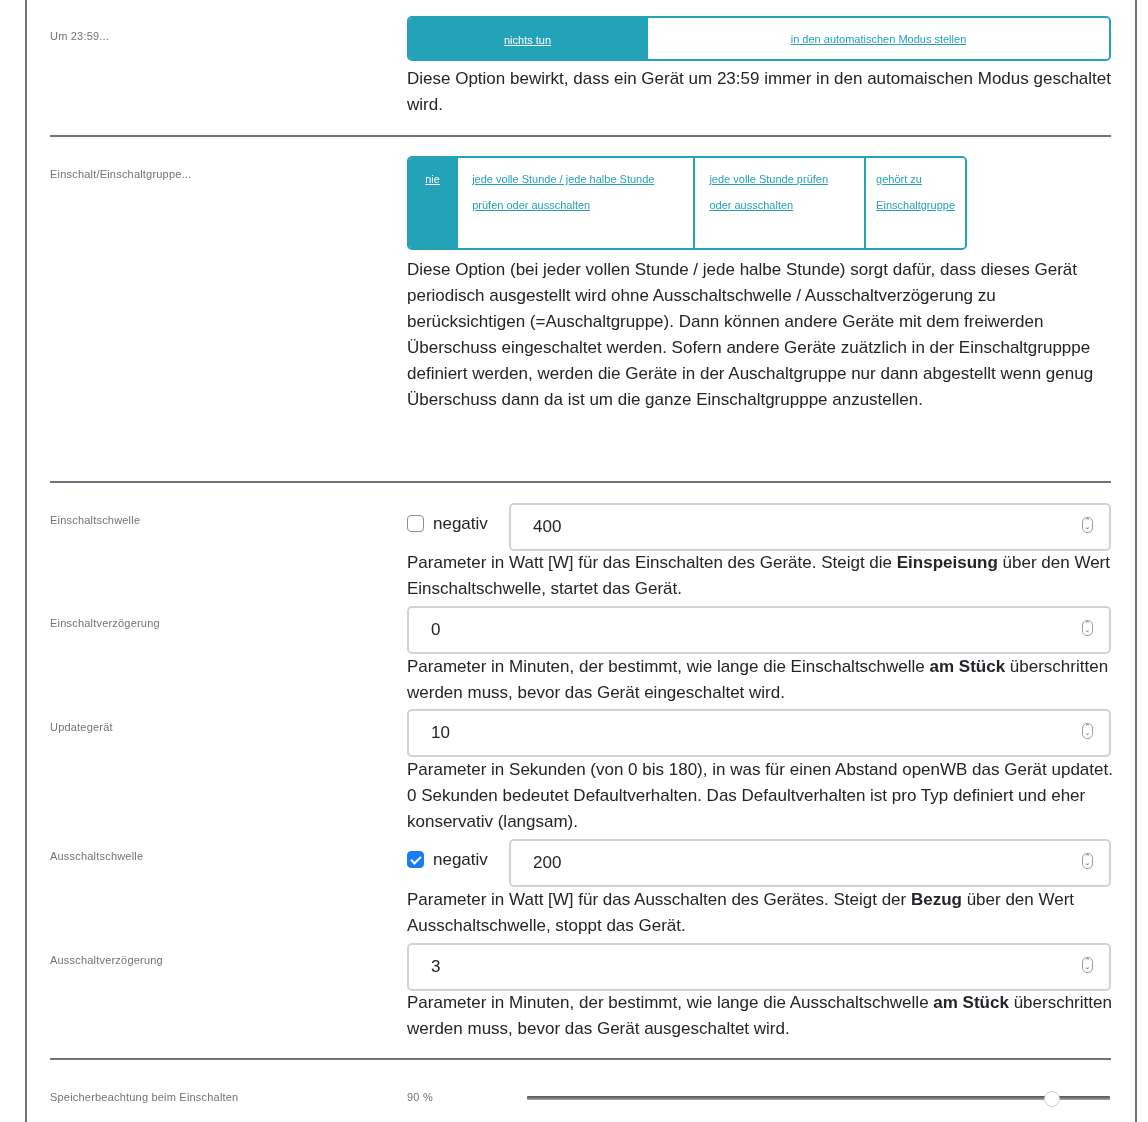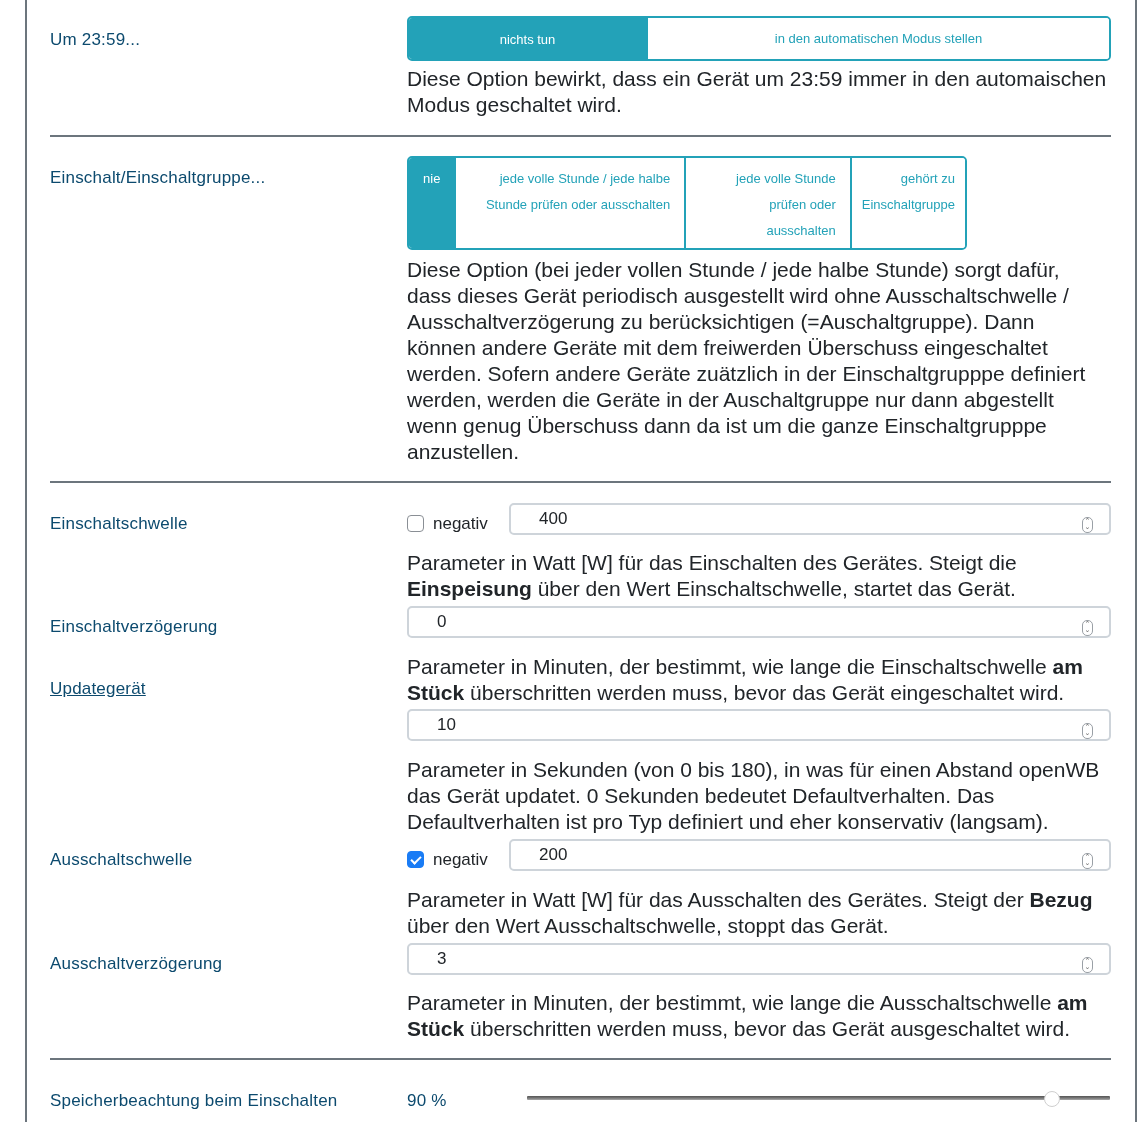--- a/index.html
+++ b/index.html
@@ -3,32 +3,32 @@
 <meta charset="utf-8">
 <style>
   html, body { margin: 0; padding: 0; background: #ffffff; }
   body {
     width: 1148px; height: 1122px; overflow: hidden; position: relative;
     font-family: "Liberation Sans", "DejaVu Sans", sans-serif;
     color: #212529; font-size: 17px;
   }
   .frame-left { position: absolute; left: 25px; top: 0; width: 2px; height: 1122px; background: #6c757d; }
   .frame-right { position: absolute; left: 1135px; top: 0; width: 2px; height: 1122px; background: #6c757d; }
-  .label { position: absolute; left: 50px; font-size: 17px; color: #0c4a6e; letter-spacing: 0.2px; }
+  .label { position: absolute; left: 50px; font-size: 11px; color: #737373; letter-spacing: 0.2px; }
   .hr { position: absolute; left: 50px; width: 1061px; height: 2px; background: #6c757d; }
-  .help { position: absolute; left: 407px; width: 710px; font-size: 21px; line-height: 26px; color: #212529; }
+  .help { position: absolute; left: 407px; width: 710px; font-size: 17px; line-height: 26px; color: #212529; }
   .help b { font-weight: bold; }
   .danger { color: #dc3545; }
 
   .btn-group { position: absolute; left: 407px; display: flex; border: 2px solid #23a2b8; border-radius: 5px; overflow: hidden; box-sizing: border-box; }
-  .btn-group .opt { color: #23a2b8; background: #fff; text-align: right; font-size: 13px; line-height: 26px; box-sizing: border-box; display: flex; align-items: flex-start; justify-content: center; cursor: pointer; }
+  .btn-group .opt { color: #23a2b8; background: #fff; text-align: left; font-size: 11px; line-height: 26px; box-sizing: border-box; display: flex; align-items: flex-start; justify-content: center; cursor: pointer; text-decoration: underline; }
   .btn-group .opt + .opt { border-left: 2px solid #23a2b8; }
   .btn-group .opt.active { background: #23a2b8; color: #fff; }
 
-  .num-input { position: absolute; height: 32px; border: 2px solid #ced4da; border-radius: 5px; box-sizing: border-box; background: #fff; display: flex; align-items: center; padding-left: 28px; font-size: 17px; color: #212529; }
+  .num-input { position: absolute; height: 48px; border: 2px solid #ced4da; border-radius: 5px; box-sizing: border-box; background: #fff; display: flex; align-items: center; padding-left: 22px; font-size: 17px; color: #212529; }
   .num-input .spin { position: absolute; right: 16px; top: 12px; width: 9px; height: 14px; border: 1px solid #9aa0a6; border-radius: 5px; font-size: 7px; line-height: 6px; color: #666; text-align: center; }
   .chk { position: absolute; left: 407px; width: 17px; height: 17px; border: 1.5px solid #8a8f95; border-radius: 4px; box-sizing: border-box; background: #fff; }
   .chk.checked { background: #1a7cf5; border-color: #1a7cf5; }
   .chk.checked::after { content: ""; position: absolute; left: 5px; top: 2px; width: 4px; height: 8px; border: solid #fff; border-width: 0 2px 2px 0; transform: rotate(45deg); }
   .chk-label { position: absolute; left: 433px; font-size: 17px; color: #212529; }
 
   .slider-track { position: absolute; left: 527px; top: 1096px; width: 583px; height: 4px; background: linear-gradient(#555 0, #777 50%, #aaa 100%); border-radius: 1px; }
   .slider-thumb { position: absolute; top: 1091px; width: 16px; height: 16px; border-radius: 50%; background: #fff; border: 1px solid #cfcfcf; box-sizing: border-box; }
 </style>
 </head>
@@ -58,33 +58,33 @@
 <div class="hr" style="top:481px;"></div>
 
 <div class="label" style="top:514px;">Einschaltschwelle</div>
 <div class="chk" style="top:515px;"></div>
 <div class="chk-label" style="top:514px;">negativ</div>
 <div class="num-input" style="left:509px; top:503px; width:602px;">
   <span>400</span>
   <span class="spin">⌃<br>⌄</span>
 </div>
 <div class="help" style="top:550px;">
-  <span>Parameter in Watt [W] für das Einschalten des Gerätes. Steigt die </span><b>Einspeisung</b><span> über den Wert Einschaltschwelle, startet das Gerät.</span>
+  <span>Parameter in Watt [W] für das Einschalten des Geräte. Steigt die </span><b>Einspeisung</b><span> über den Wert Einschaltschwelle, startet das Gerät.</span>
 </div>
 
 <div class="label" style="top:617px;">Einschaltverzögerung</div>
 <div class="num-input" style="left:407px; top:606px; width:704px;">
   <span>0</span>
   <span class="spin">⌃<br>⌄</span>
 </div>
 <div class="help" style="top:654px;">
   <span>Parameter in Minuten, der bestimmt, wie lange die Einschaltschwelle </span><b>am Stück</b><span> überschritten werden muss, bevor das Gerät eingeschaltet wird.</span>
 </div>
 
-<div class="label" style="top:679px;text-decoration:underline;">Updategerät</div>
+<div class="label" style="top:721px;">Updategerät</div>
 <div class="num-input" style="left:407px; top:709px; width:704px;">
   <span>10</span>
   <span class="spin">⌃<br>⌄</span>
 </div>
 <div class="help" style="top:757px;">Parameter in Sekunden (von 0 bis 180), in was für einen Abstand openWB das Gerät updatet. 0 Sekunden bedeutet Defaultverhalten. Das Defaultverhalten ist pro Typ definiert und eher konservativ (langsam).</div>
 
 <div class="label" style="top:850px;">Ausschaltschwelle</div>
 <div class="chk checked" style="top:851px;"></div>
 <div class="chk-label" style="top:850px;">negativ</div>
 <div class="num-input" style="left:509px; top:839px; width:602px;">

